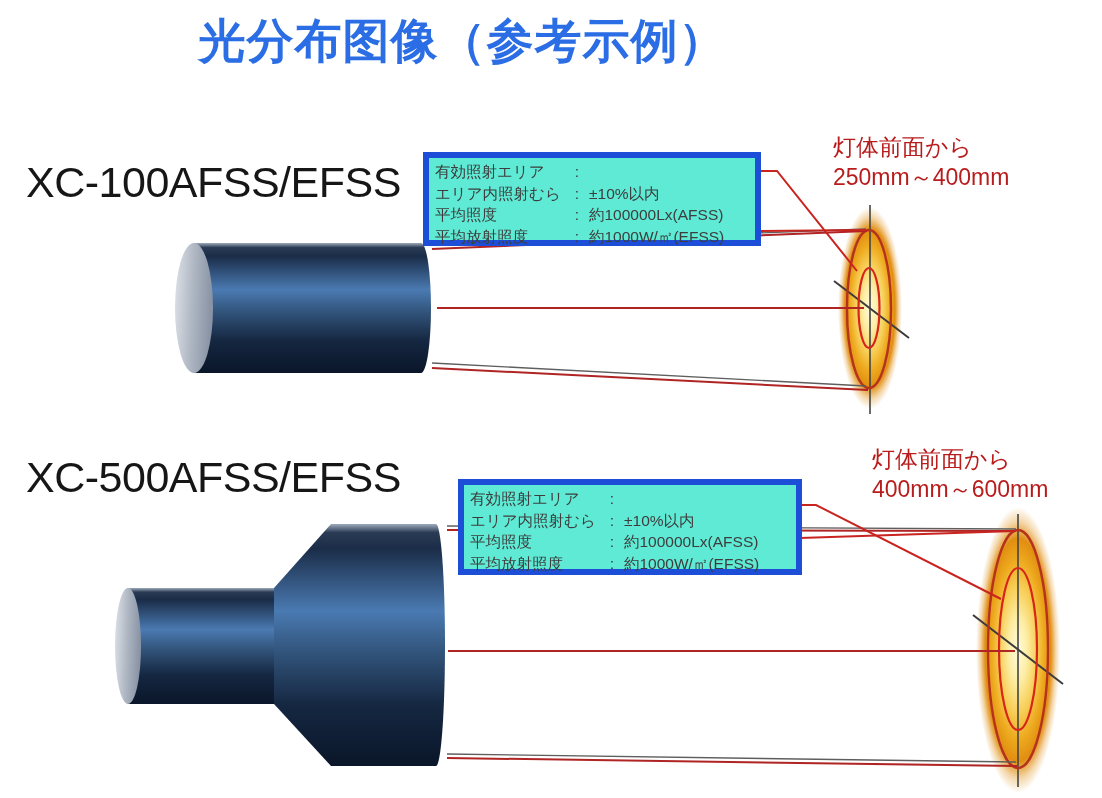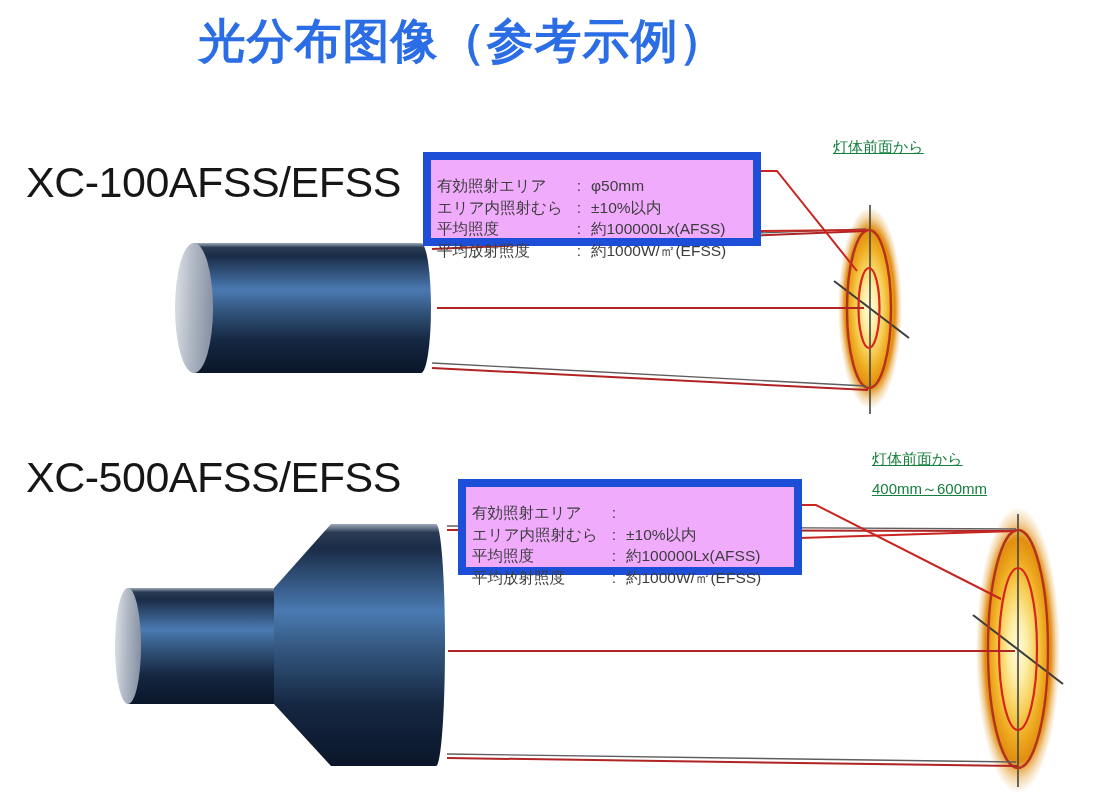--- a/index.html
+++ b/index.html
@@ -12,32 +12,32 @@
     position:absolute;left:0;top:10px;width:925px;text-align:center;
     font-size:47px;font-weight:700;color:#2b6de4;letter-spacing:1px;
   }
   .model-label{
     position:absolute;left:26px;font-size:43px;font-weight:400;color:#161616;
     letter-spacing:-0.5px;white-space:nowrap;
   }
   .model-100{top:158px;}
   .model-500{top:453px;}
   .spec-box{
-    position:absolute;background:#f0abfc;border:8px solid #1d4ed8;
-    box-sizing:border-box;padding:15px 6px;display:grid;align-content:space-around;
+    position:absolute;background:#5eead4;border:6px solid #1d4ed8;
+    box-sizing:border-box;padding:3px 6px;display:grid;align-content:space-around;
   }
   .spec-box-100{left:423px;top:152px;width:338px;height:94px;}
   .spec-box-500{left:458px;top:479px;width:344px;height:96px;}
   .spec-row{
     display:grid;grid-template-columns:130px 24px 1fr;
     font-size:15.5px;line-height:21.5px;color:#3d3d3d;white-space:nowrap;
   }
   .spec-colon{text-align:center;}
   .distance-label{
-    position:absolute;font-size:15px;line-height:30px;color:#15803d;white-space:nowrap;text-decoration:underline;
+    position:absolute;font-size:23px;line-height:30px;color:#b91c1c;white-space:nowrap;
   }
   .distance-100{left:833px;top:132px;}
   .distance-500{left:872px;top:444px;}
 </style>
 </head>
 <body>
 
 <div class="page">
 
   <svg class="scene" viewBox="0 0 1102 798">
@@ -122,21 +122,20 @@
 
   <div class="title">光分布图像（参考示例）</div>
 
   <div class="model-label model-100">XC-100AFSS/EFSS</div>
   <div class="model-label model-500">XC-500AFSS/EFSS</div>
 
   <div class="spec-box spec-box-100">
     <div class="spec-row">
       <span>有効照射エリア</span>
         <span class="spec-colon">:</span>
-        <span>φ50mm</span>
     </div>
     <div class="spec-row">
       <span>エリア内照射むら</span>
         <span class="spec-colon">:</span>
         <span>±10%以内</span>
     </div>
     <div class="spec-row">
       <span>平均照度</span>
         <span class="spec-colon">:</span>
         <span>約100000Lx(AFSS)</span>
@@ -165,20 +164,21 @@
     </div>
     <div class="spec-row">
       <span>平均放射照度</span>
         <span class="spec-colon">:</span>
         <span>約1000W/㎡(EFSS)</span>
     </div>
   </div>
 
   <div class="distance-label distance-100">
     <div>灯体前面から</div>
+    <div>250mm～400mm</div>
   </div>
 
   <div class="distance-label distance-500">
     <div>灯体前面から</div>
     <div>400mm～600mm</div>
   </div>
 
 </div>
 
 </body></html>

